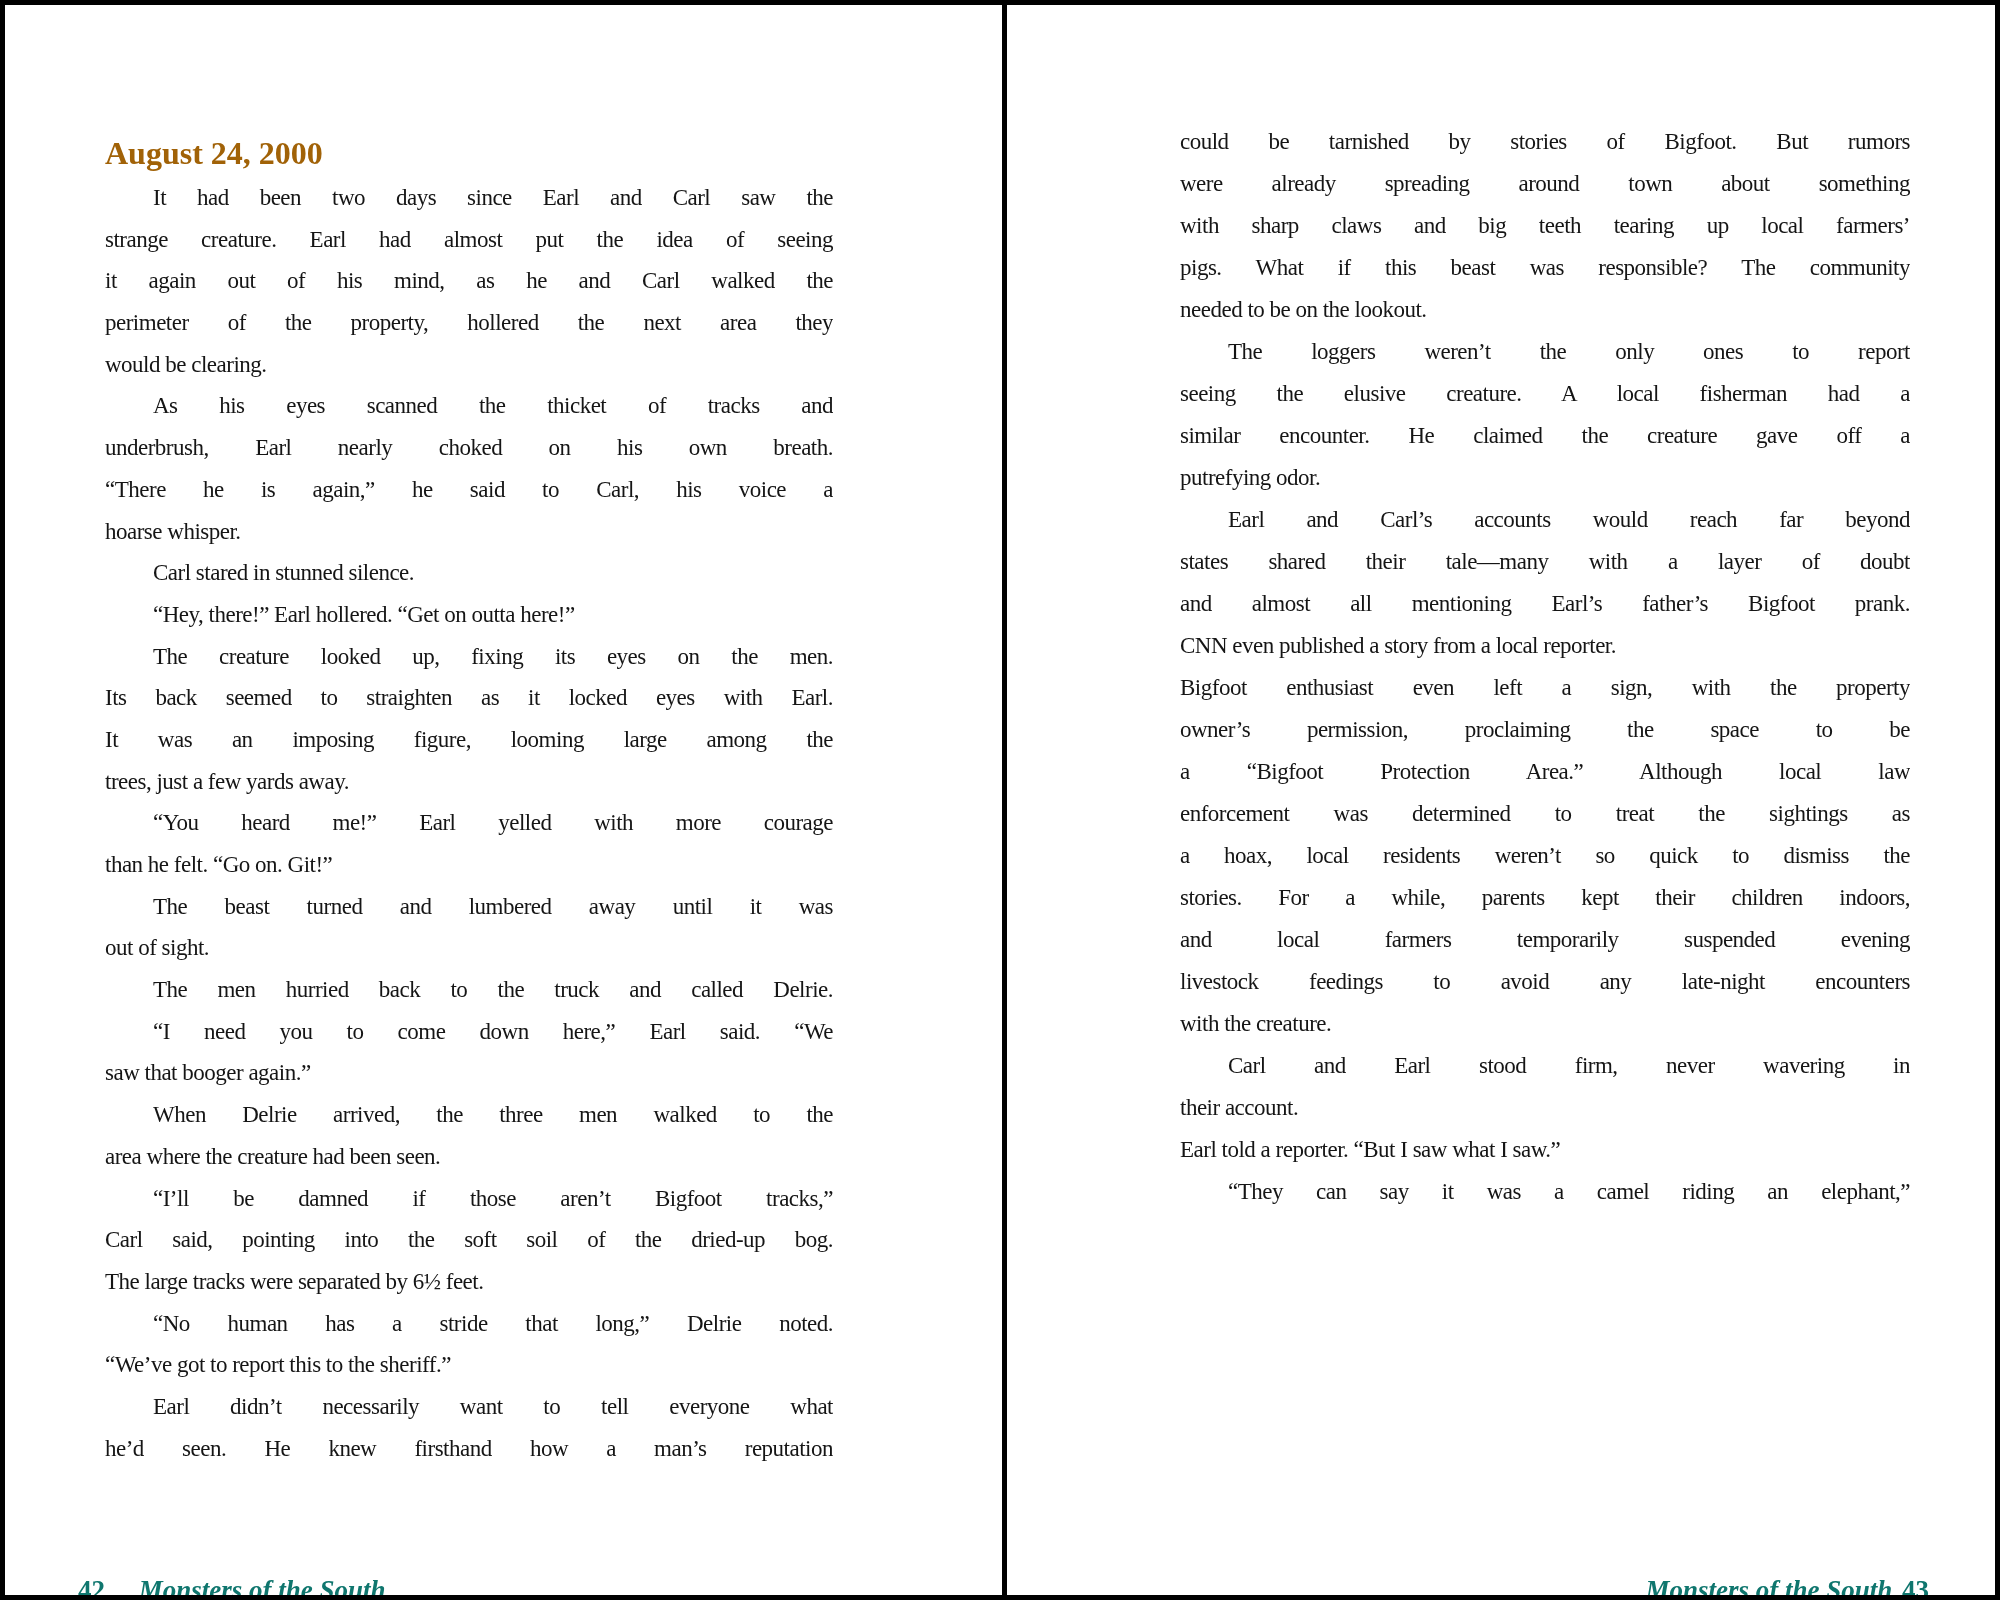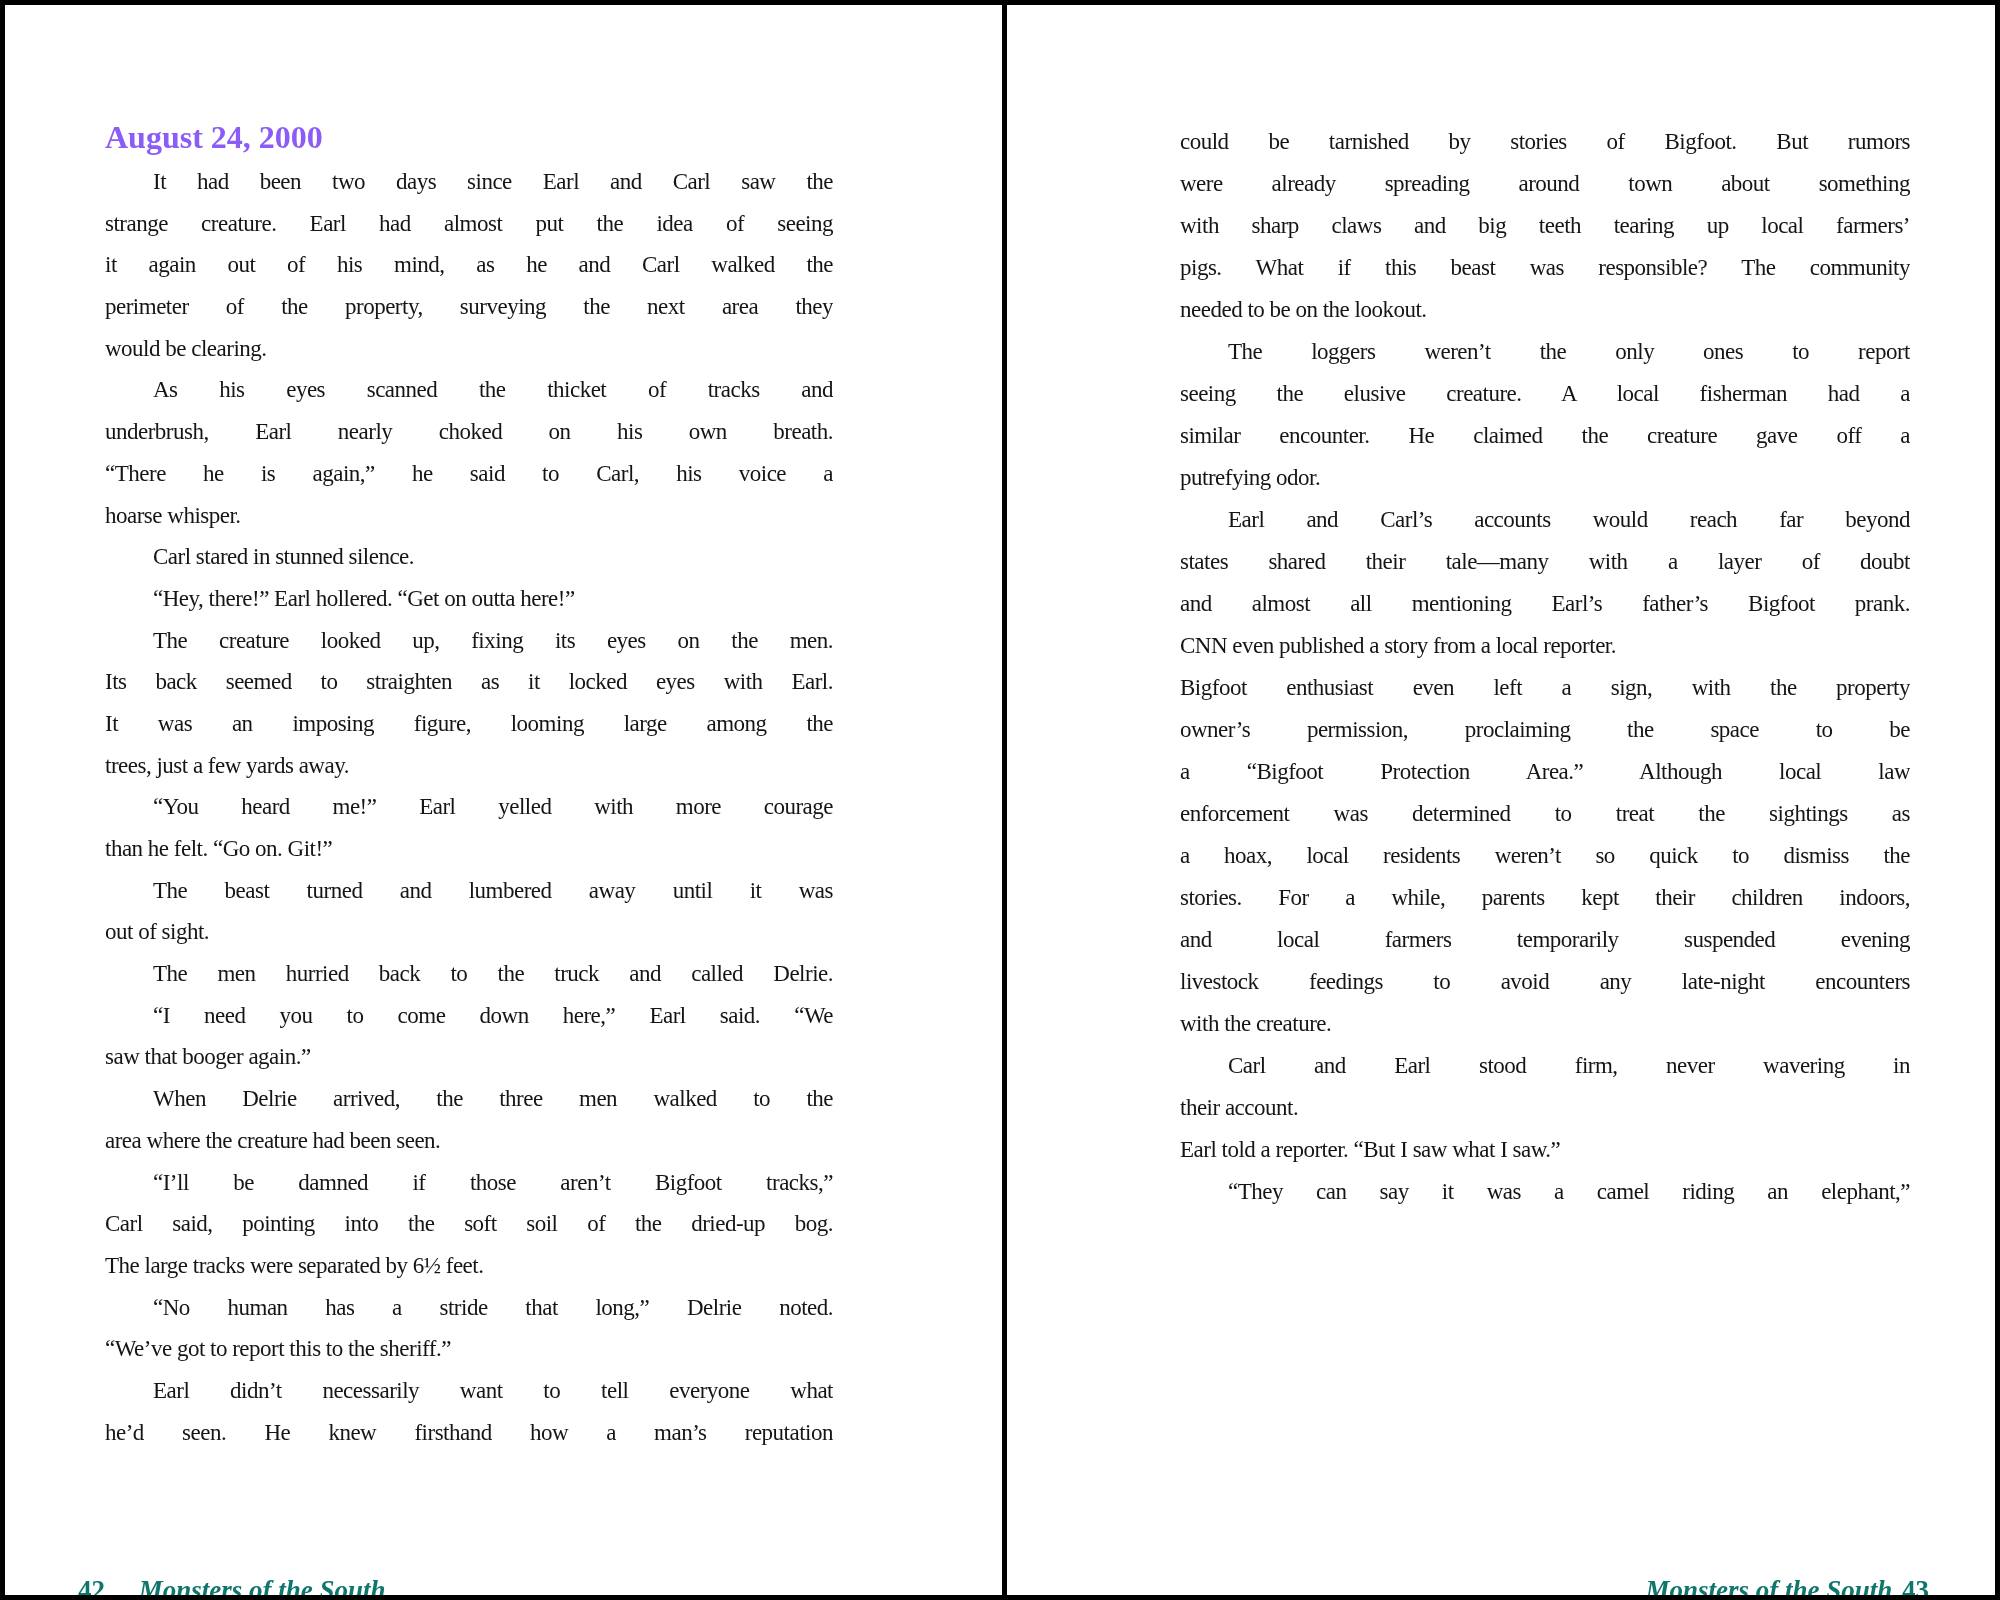--- a/index.html
+++ b/index.html
@@ -33,26 +33,26 @@
     left: 100px;
     top: 112px;
     width: 728px;
   }
   .page-right {
     left: 1175px;
     top: 116px;
     width: 730px;
   }
   h1.date-heading {
-    margin: 0 0 4px 0;
+    margin: 16px 0 4px 0;
     font-size: 32px;
     line-height: 40px;
     font-weight: bold;
     letter-spacing: 0;
-    color: #8b5cf6;
+    color: #a16207;
   }
   .page-body .line {
     height: 41.7px;
     line-height: 41.7px;
     font-size: 23px;
     letter-spacing: -0.5px;
     overflow: hidden;
     text-align: justify;
     text-align-last: justify;
     white-space: normal;
@@ -96,21 +96,21 @@
 
 <div class="sheet">
   <div class="divider"></div>
 
   <div class="page page-left">
     <h1 class="date-heading">August 24, 2000</h1>
     <div class="page-body" id="left-body">
         <div class="line indent">It had been two days since Earl and Carl saw the</div>
         <div class="line">strange creature. Earl had almost put the idea of seeing</div>
         <div class="line">it again out of his mind, as he and Carl walked the</div>
-        <div class="line">perimeter of the property, surveying the next area they</div>
+        <div class="line">perimeter of the property, hollered the next area they</div>
         <div class="line last">would be clearing.</div>
         <div class="line indent">As his eyes scanned the thicket of tracks and</div>
         <div class="line">underbrush, Earl nearly choked on his own breath.</div>
         <div class="line">“There he is again,” he said to Carl, his voice a</div>
         <div class="line last">hoarse whisper.</div>
         <div class="line last indent">Carl stared in stunned silence.</div>
         <div class="line last indent">“Hey, there!” Earl hollered. “Get on outta here!”</div>
         <div class="line indent">The creature looked up, fixing its eyes on the men.</div>
         <div class="line">Its back seemed to straighten as it locked eyes with Earl.</div>
         <div class="line">It was an imposing figure, looming large among the</div>

